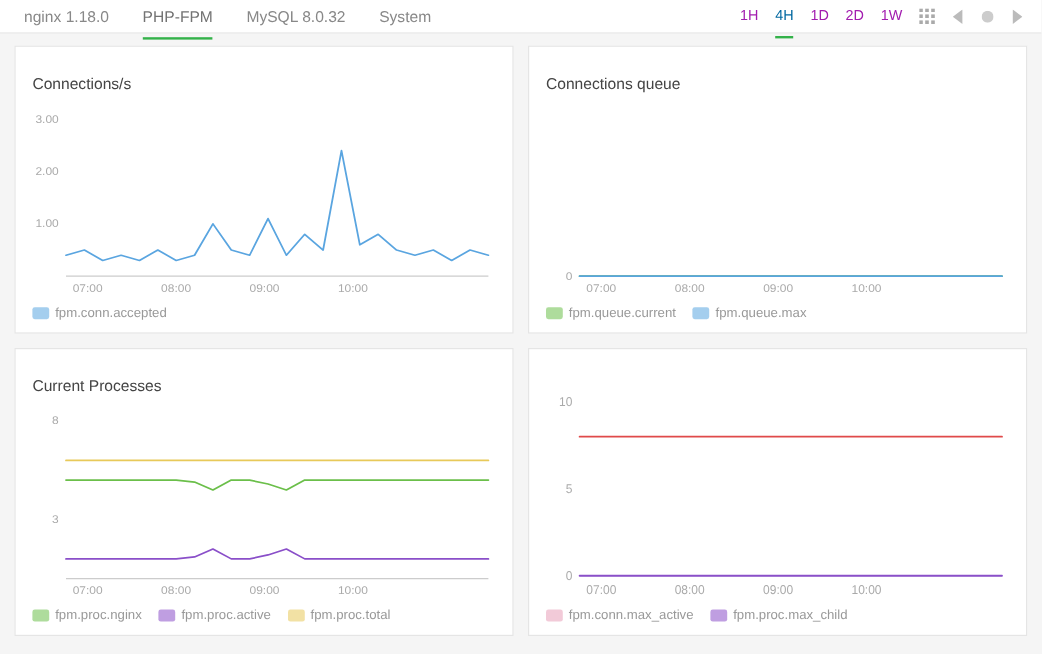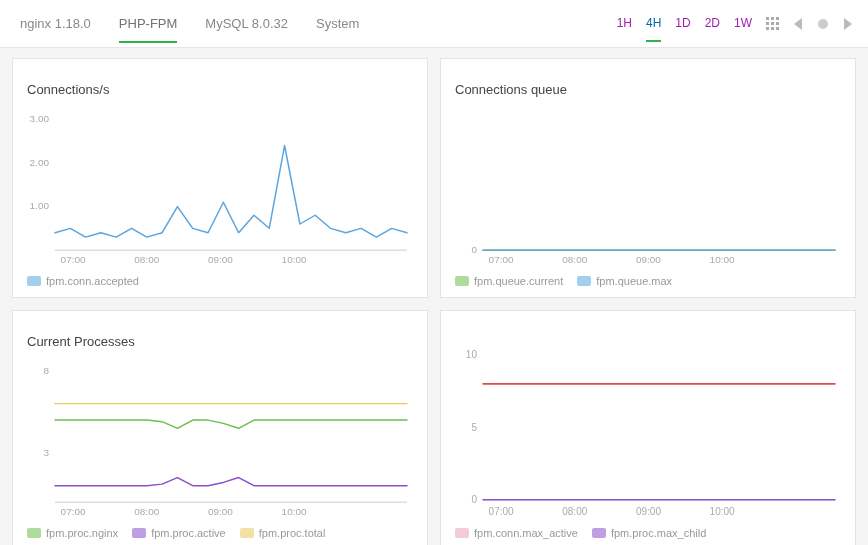--- a/index.html
+++ b/index.html
@@ -11,21 +11,21 @@
   width: 868px;
   height: 545px;
   overflow: hidden;
 }
 .topbar {
   display: flex;
   justify-content: space-between;
   align-items: center;
   background: #fff;
   border-bottom: 1px solid #e5e5e5;
-  height: 48px;
+  height: 28px;
   padding: 0 16px 0 20px;
 }
 .tabs { display: flex; gap: 28px; }
 .tab {
   font-size: 13px;
   color: #888;
   padding: 11px 0 10px;
   border-bottom: 2px solid transparent;
   cursor: pointer;
 }

